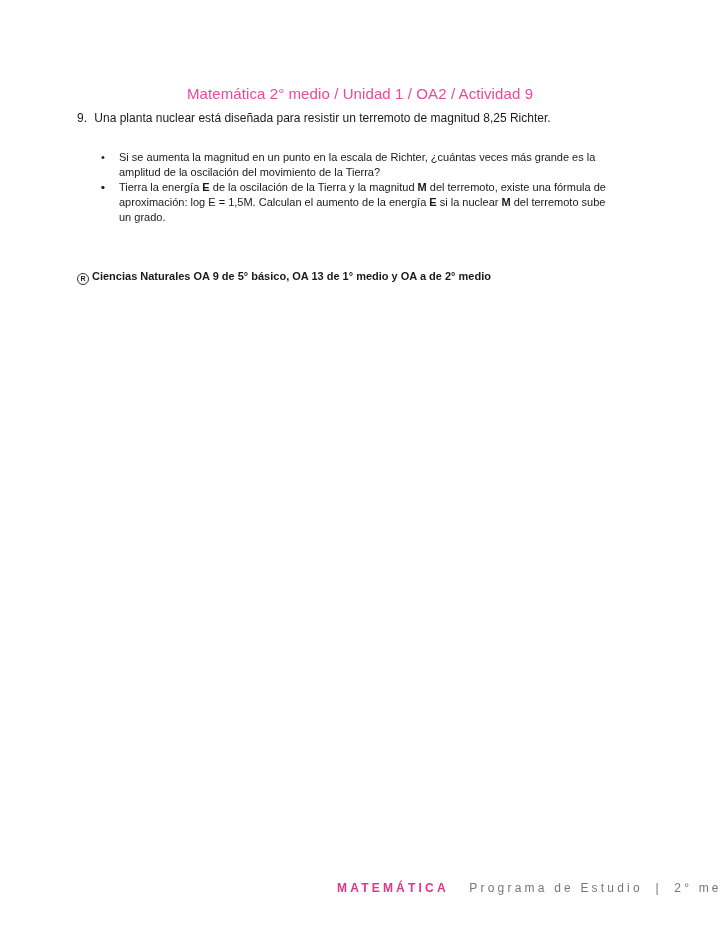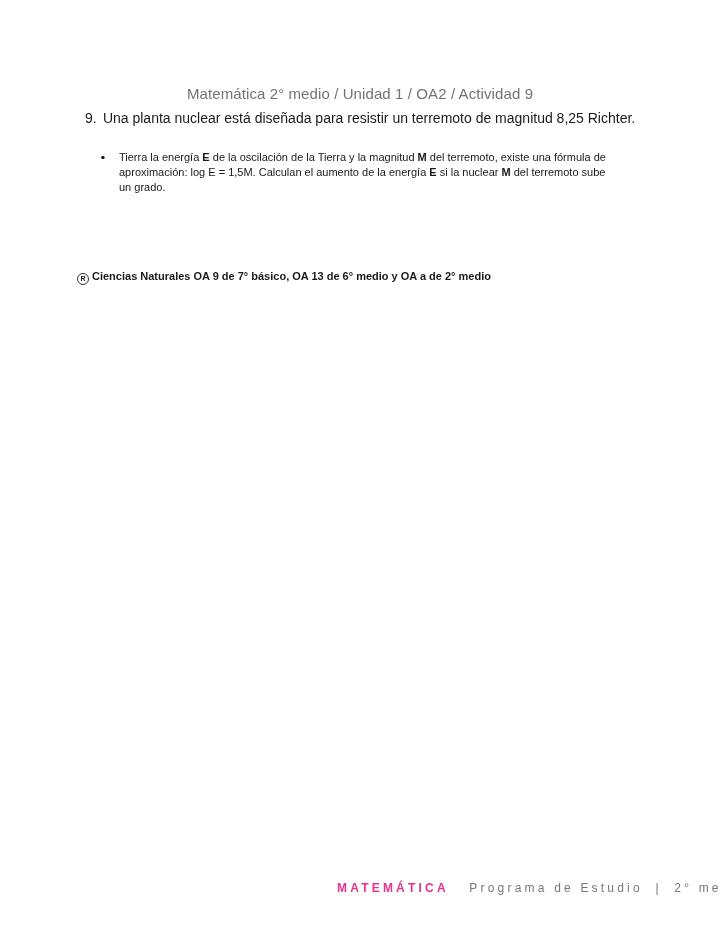--- a/index.html
+++ b/index.html
@@ -20,31 +20,30 @@
       left: 0; top: 0;
       width: 720px; height: 932px;
     }
     .title {
       position: absolute;
       left: 0;
       width: 720px;
       top: 85px;
       text-align: center;
       font-size: 15px;
-      color: #737373;
+      color: #ec4899;
       letter-spacing: 0.1px;
     }
     .question {
       position: absolute;
       left: 77px;
       top: 111px;
       width: 560px;
-      font-size: 14px;
+      font-size: 12px;
       line-height: 14px;
-      margin-left: 8px;
     }
     .question .num {
       display: inline-block;
       width: 14px;
     }
     .bullets {
       position: absolute;
       left: 98px;
       top: 150px;
       width: 520px;
@@ -120,32 +119,33 @@
   <div class="title">Matemática 2° medio / Unidad 1 / OA2 / Actividad 9</div>
 
   <div class="question">
     <span class="num">9.</span>
     <span>Una planta nuclear está diseñada para resistir un terremoto de magnitud 8,25 Richter.</span>
   </div>
 
   <ul class="bullets">
     <li>
       <span class="dot">•</span>
+      <span>Si se aumenta la magnitud en un punto en la escala de Richter, ¿cuántas veces más grande es la amplitud de la oscilación del movimiento de la Tierra?</span>
     </li>
     <li>
       <span class="dot">•</span>
     </li>
     <li>
       <span class="dot">•</span>
       <span><span>Tierra la energía </span><b>E</b><span> de la oscilación de la Tierra y la magnitud </span><b>M</b><span> del terremoto, existe una fórmula de aproximación: log E = 1,5M. Calculan el aumento de la energía </span><b>E</b><span> si la nuclear </span><b>M</b><span> del terremoto sube un grado.</span></span>
     </li>
   </ul>
 
   <div class="note">
-    <span class="circ">R</span><span>Ciencias Naturales OA 9 de 7° básico, OA 13 de 6° medio y OA a de 2° medio</span>
+    <span class="circ">R</span><span>Ciencias Naturales OA 9 de 5° básico, OA 13 de 1° medio y OA a de 2° medio</span>
   </div>
 
   <div class="footer">
     <span class="subject">MATEMÁTICA</span>
     <span class="program">Programa de Estudio</span>
     <span class="sep">|</span>
     <span class="level">2° medio</span>
   </div>
 
 </div>

